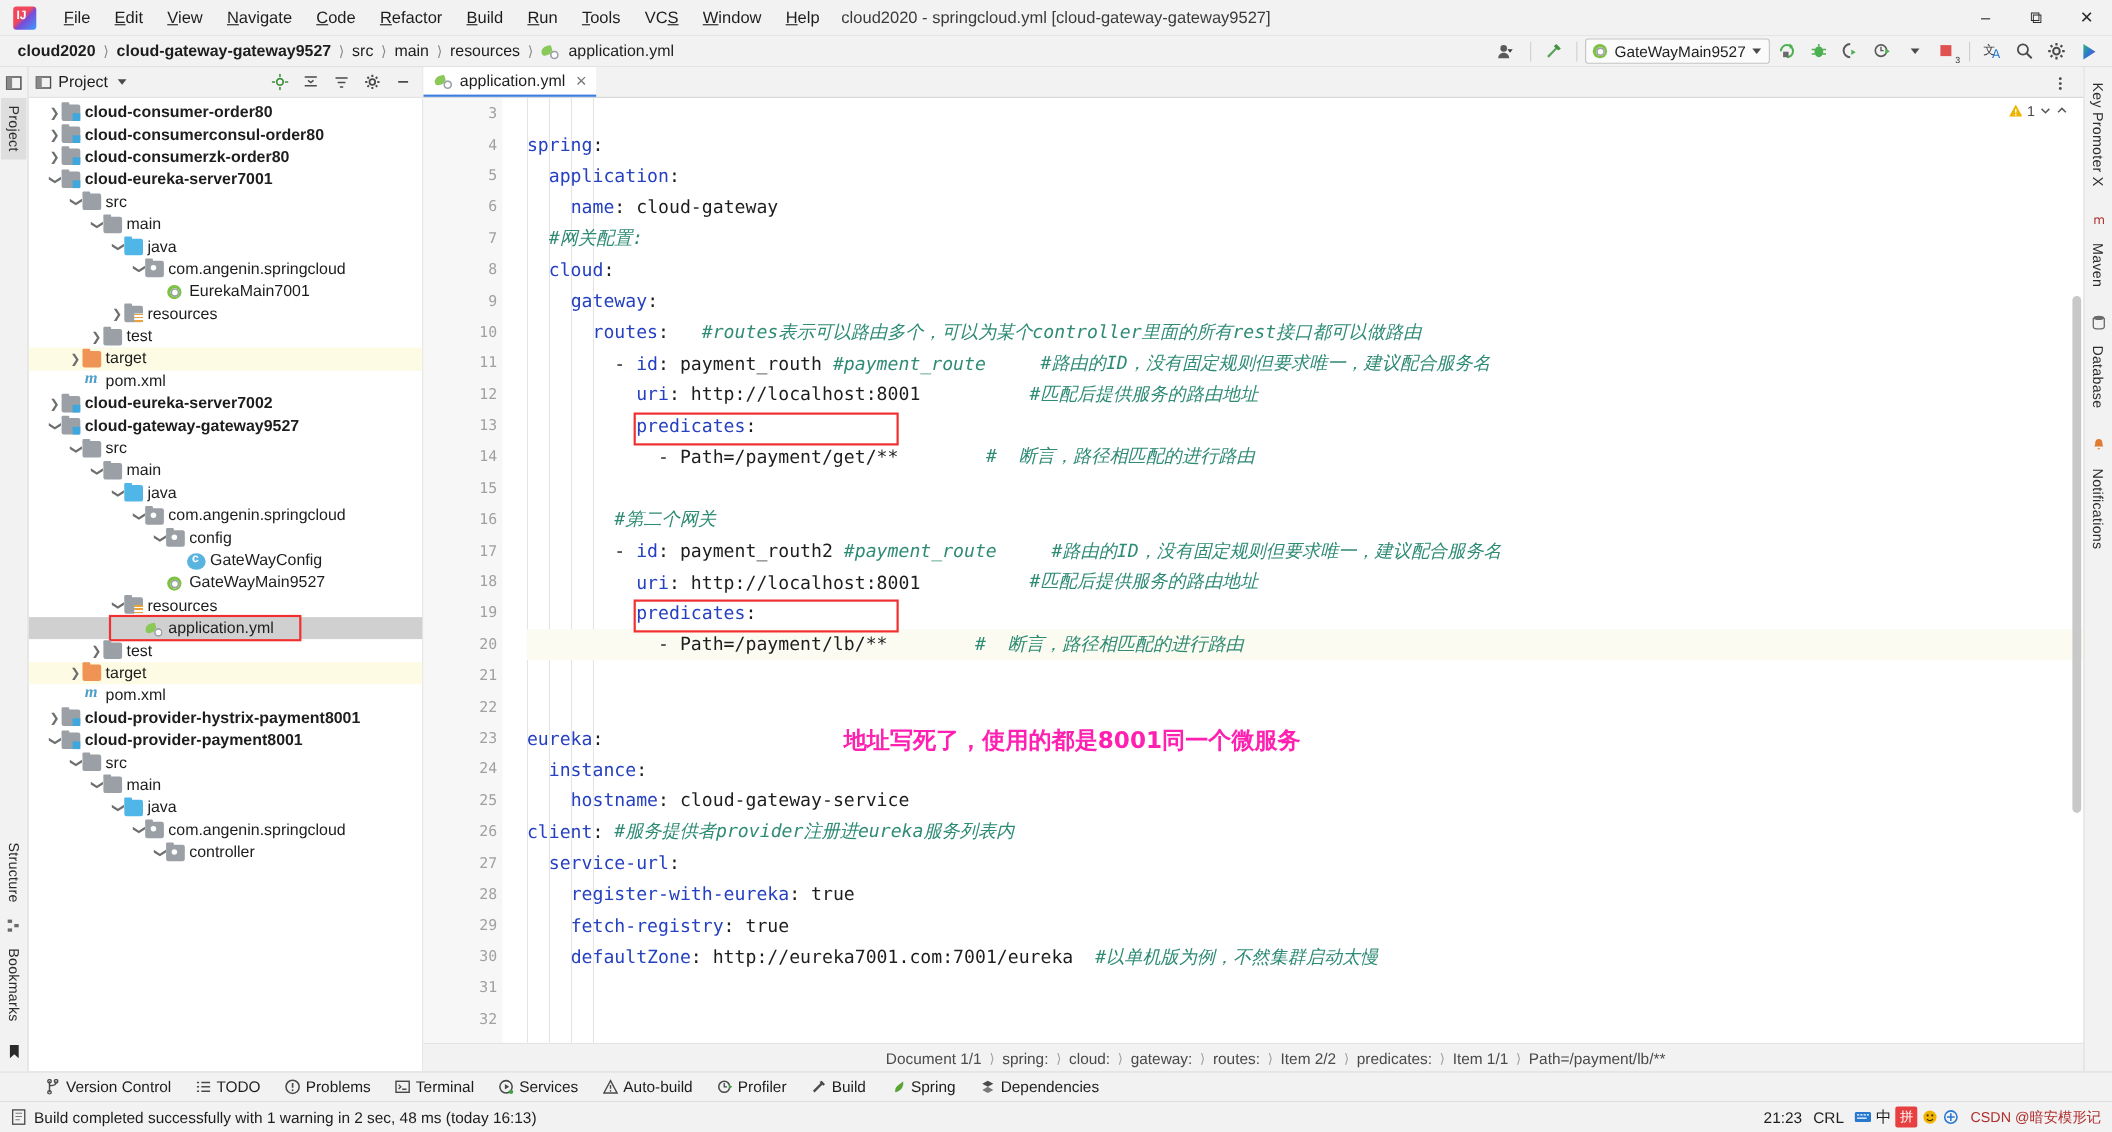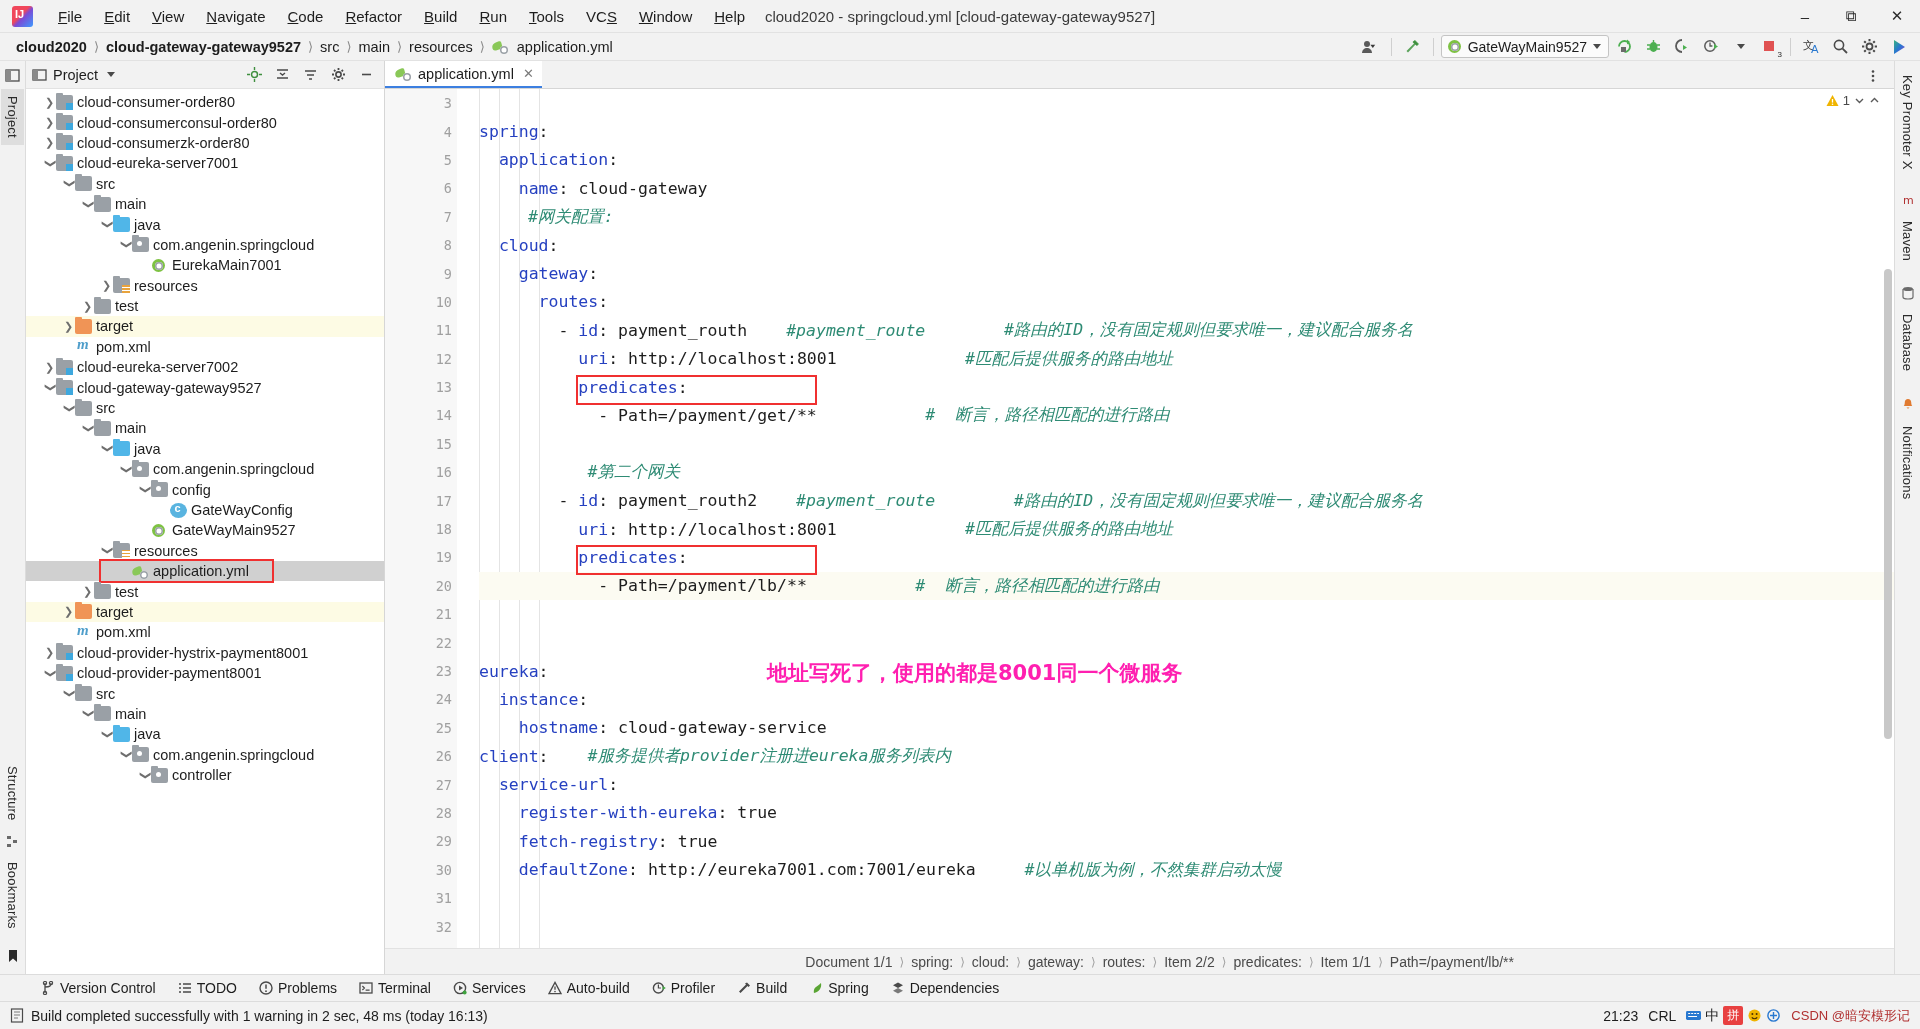--- a/index.html
+++ b/index.html
@@ -57,21 +57,21 @@
   .project { width:359px; background:#fff; display:flex; flex-direction:column; flex:none; border-right:1px solid #d6d6d6; }
   .proj-head { height:28px; background:#f2f2f2; display:flex; align-items:center; padding-left:6px; border-bottom:1px solid #e2e2e2; flex:none; }
   .proj-title { font-size:14.5px; color:#1d1d1d; margin-left:6px; }
   .proj-head-right { margin-left:auto; display:flex; align-items:center; padding-right:4px; gap:1px; }
   .tree { flex:1; overflow:hidden; padding-top:3px; position:relative; font-size:14.5px; color:#1d1d1d; }
   .trow { height:20.4px; display:flex; align-items:center; white-space:nowrap; position:relative; }
   .trow.sel { background:#d0d0d0; }
   .trow.target { background:#fdfbe4; }
   .arr { width:13px; text-align:center; color:#6e6e6e; font-size:11px; flex:none; }
   .tlbl { font-size:14.5px; }
-  .tlbl.bold { font-weight:normal; }
+  .tlbl.bold { font-weight:bold; }
   .ic { width:17px; height:15px; margin-right:4px; flex:none; position:relative; display:inline-block; }
 
   
   .f-mod { background:#9aa0a6; border-radius:1px 2px 2px 2px; }
   .f-mod::before { content:""; position:absolute; left:0; top:-2px; width:7px; height:3px; background:#9aa0a6; border-radius:1px 1px 0 0;}
   .f-mod::after { content:""; position:absolute; right:0; bottom:0; width:7px; height:7px; background:#3ea8de; }
   .f-gray { background:#9aa0a6; border-radius:1px 2px 2px 2px; }
   .f-gray::before { content:""; position:absolute; left:0; top:-2px; width:7px; height:3px; background:#9aa0a6; border-radius:1px 1px 0 0;}
   .f-blue { background:#50b6e8; border-radius:1px 2px 2px 2px; }
   .f-blue::before { content:""; position:absolute; left:0; top:-2px; width:7px; height:3px; background:#50b6e8; border-radius:1px 1px 0 0;}
@@ -113,21 +113,21 @@
   .fold { position:absolute; right:-14px; width:11px; height:11px; display:flex; align-items:center; justify-content:center; }
   .fold svg { display:block; }
   .bulb { position:absolute; right:-33px; width:13px; height:13px; }
 
   .codearea { flex:1; position:relative; overflow:hidden; background:#fff; padding-left:22px; }
   .cline { height:28.4px; display:flex; align-items:center; font-family:"DejaVu Sans Mono", monospace; font-size:16.5px;
            white-space:pre; position:relative; }
   .cline.hl { background:#fcfbf2; }
   .key { color:#2540c0; }
   .kval { color:#1d1d1d; }
-  .cmt { color:#2e8b74; font-style:italic;margin-left:29px; }
+  .cmt { color:#2e8b74; font-style:italic; }
   .punct { color:#1d1d1d; }
   .indent-guide { position:absolute; top:0; bottom:0; width:1px; background:#e4e4e4; }
 
   .redbox { position:absolute; border:2.5px solid #f03030; pointer-events:none; }
   .pink-note { position:absolute; color:#ff1fb0; font-weight:bold; font-size:21px; white-space:nowrap;
                font-family:"DejaVu Sans", sans-serif; }
 
   
   .vscroll { position:absolute; right:0; top:0; width:12px; bottom:0; background:transparent; }
   .vthumb { position:absolute; right:2px; width:8px; background:#c8c8c8; border-radius:4px; }
@@ -706,21 +706,21 @@
           <div class="indent-guide" style="left:42px"></div>
           <div class="indent-guide" style="left:62px"></div>
           <div class="indent-guide" style="left:82px"></div>
         <div class="cline"></div>
             <div class="cline"><span class="key">spring</span><span class="punct">:</span></div>
             <div class="cline"><span class="punct">  </span><span class="key">application</span><span class="punct">:</span></div>
             <div class="cline"><span class="punct">    </span><span class="key">name</span><span class="punct">: </span><span class="kval">cloud-gateway</span></div>
             <div class="cline"><span class="punct">  </span><span class="cmt">#网关配置:</span></div>
             <div class="cline"><span class="punct">  </span><span class="key">cloud</span><span class="punct">:</span></div>
             <div class="cline"><span class="punct">    </span><span class="key">gateway</span><span class="punct">:</span></div>
-            <div class="cline"><span class="punct">      </span><span class="key">routes</span><span class="punct">:   </span></div>
+            <div class="cline"><span class="punct">      </span><span class="key">routes</span><span class="punct">:   </span><span class="cmt">#routes表示可以路由多个，可以为某个controller里面的所有rest接口都可以做路由</span></div>
             <div class="cline"><span class="punct">        - </span><span class="key">id</span><span class="punct">: </span><span class="kval">payment_routh </span><span class="cmt">#payment_route</span><span class="punct">     </span><span class="cmt">#路由的ID，没有固定规则但要求唯一，建议配合服务名</span></div>
             <div class="cline"><span class="punct">          </span><span class="key">uri</span><span class="punct">: </span><span class="kval">http://localhost:8001</span><span class="punct">          </span><span class="cmt">#匹配后提供服务的路由地址</span></div>
             <div class="cline"><span class="punct">          </span><span class="key">predicates</span><span class="punct">:</span></div>
             <div class="cline"><span class="punct">            - </span><span class="kval">Path=/payment/get/**</span><span class="punct">        </span><span class="cmt">#  断言，路径相匹配的进行路由</span></div>
             <div class="cline"></div>
             <div class="cline"><span class="punct">        </span><span class="cmt">#第二个网关</span></div>
             <div class="cline"><span class="punct">        - </span><span class="key">id</span><span class="punct">: </span><span class="kval">payment_routh2 </span><span class="cmt">#payment_route</span><span class="punct">     </span><span class="cmt">#路由的ID，没有固定规则但要求唯一，建议配合服务名</span></div>
             <div class="cline"><span class="punct">          </span><span class="key">uri</span><span class="punct">: </span><span class="kval">http://localhost:8001</span><span class="punct">          </span><span class="cmt">#匹配后提供服务的路由地址</span></div>
             <div class="cline"><span class="punct">          </span><span class="key">predicates</span><span class="punct">:</span></div>
             <div class="cline hl"><span class="punct">            - </span><span class="kval">Path=/payment/lb/**</span><span class="punct">        </span><span class="cmt">#  断言，路径相匹配的进行路由</span></div>

